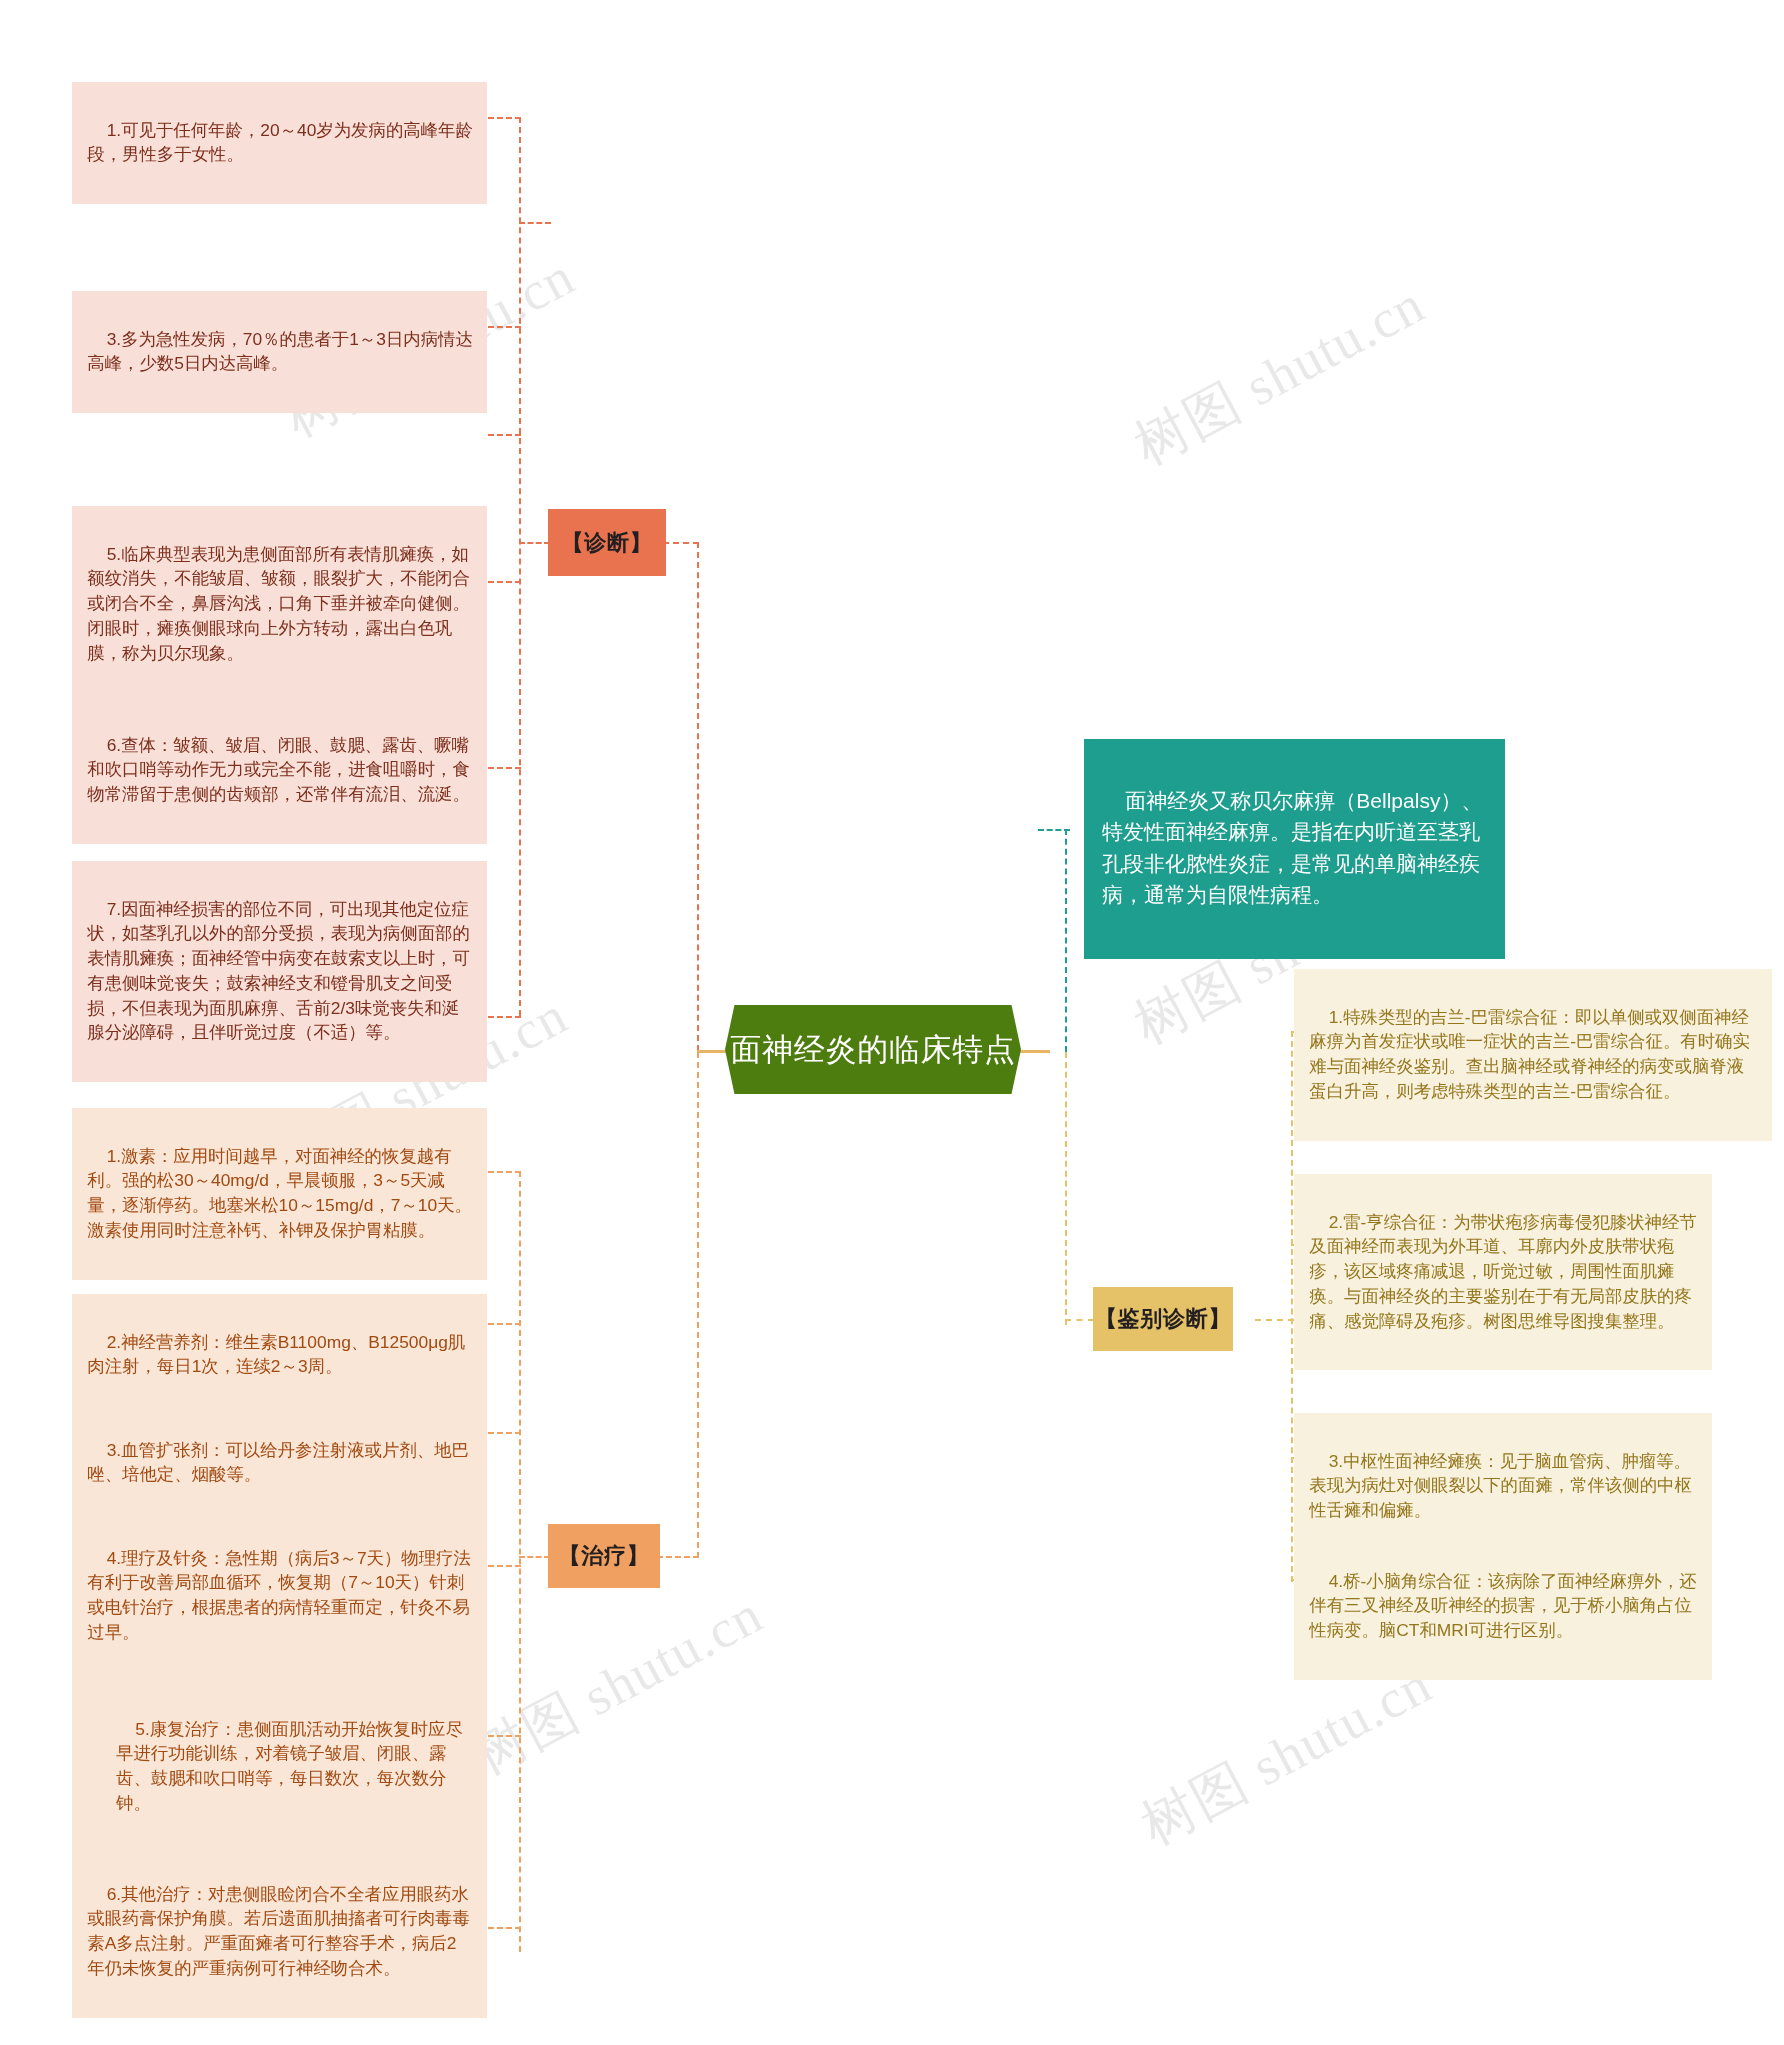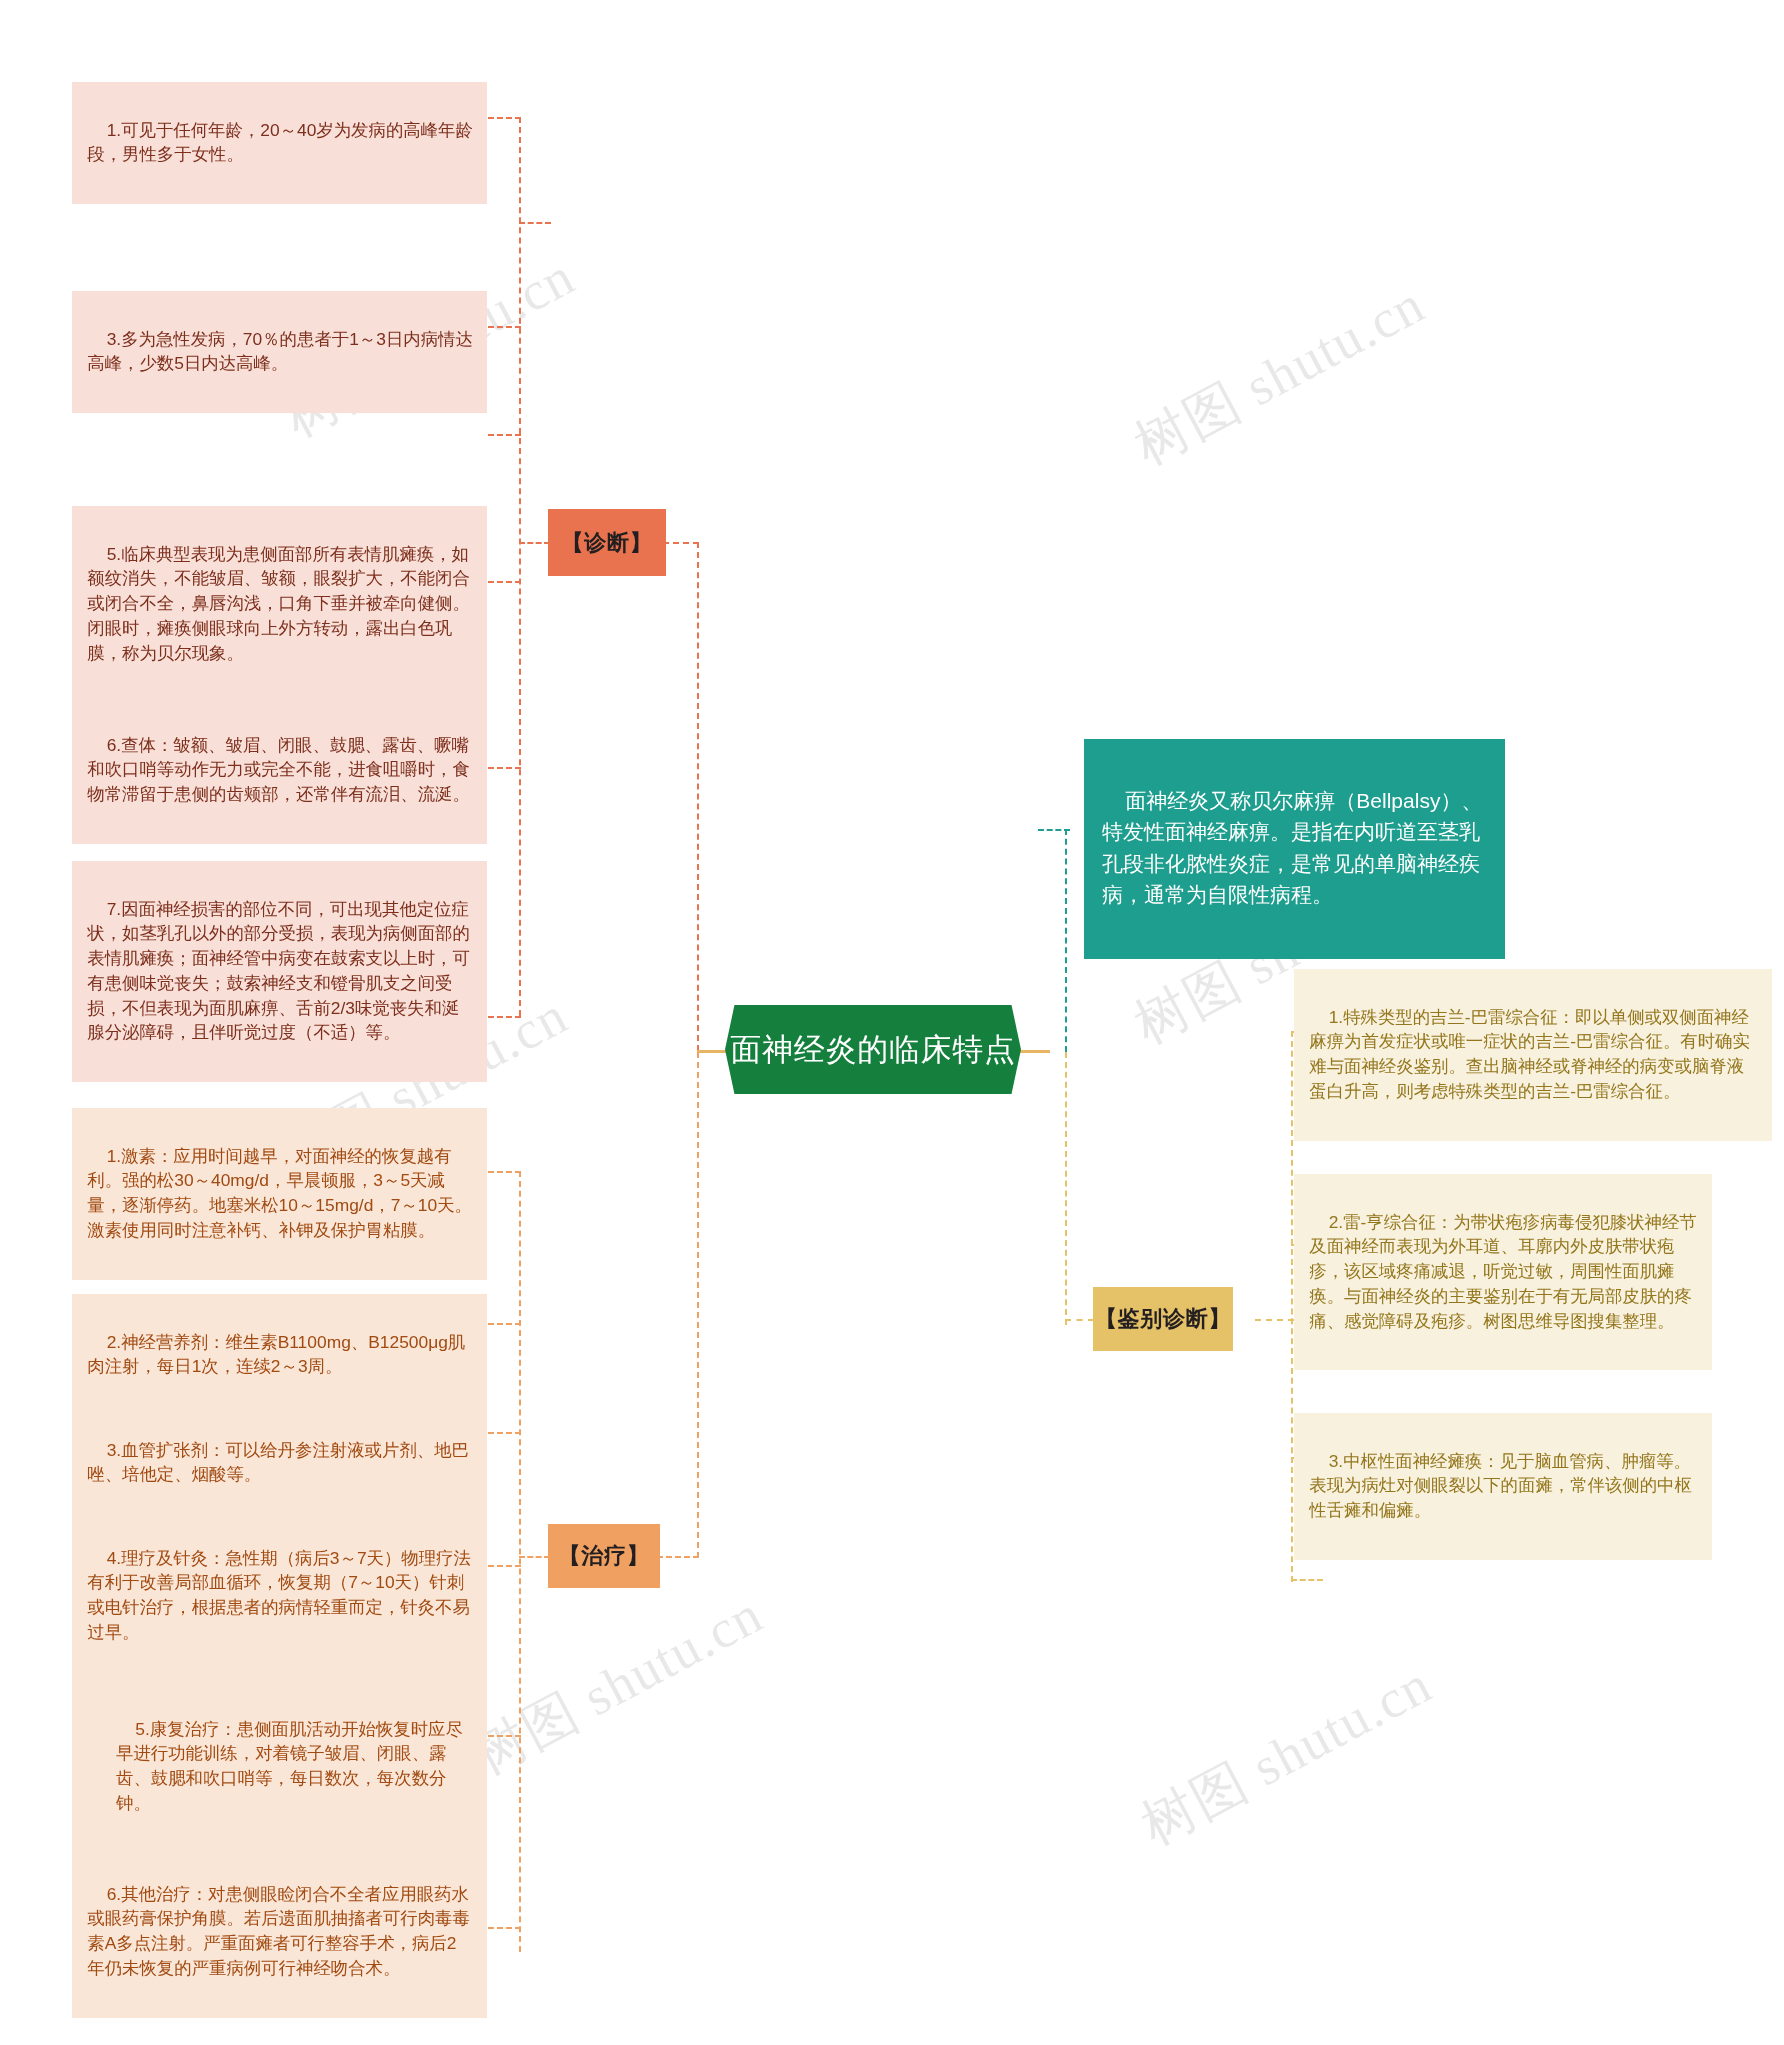--- a/index.html
+++ b/index.html
@@ -89,21 +89,21 @@
     font-size: 21px;
     line-height: 1.48;
   }
 
   
   .root {
     position: absolute;
     display: flex;
     align-items: center;
     justify-content: center;
-    background: #15803d;
+    background: #4d7c0f;
     color: #ffffff;
     font-size: 31px;
     letter-spacing: 0.7px;
     clip-path: polygon(3.2% 0%, 96.8% 0%, 100% 50%, 96.8% 100%, 3.2% 100%, 0% 50%);
   }
 </style>
 </head>
 <body>
 
 <div id="canvas">
@@ -226,15 +226,18 @@
   </div>
 
   <div class="node leaf-cream" style="left:1294px; top:1174px; width:418px;">
     <span>2.雷-亨综合征：为带状疱疹病毒侵犯膝状神经节及面神经而表现为外耳道、耳廓内外皮肤带状疱疹，该区域疼痛减退，听觉过敏，周围性面肌瘫痪。与面神经炎的主要鉴别在于有无局部皮肤的疼痛、感觉障碍及疱疹。树图思维导图搜集整理。</span>
   </div>
 
   <div class="node leaf-cream" style="left:1294px; top:1413px; width:418px;">
     <span>3.中枢性面神经瘫痪：见于脑血管病、肿瘤等。表现为病灶对侧眼裂以下的面瘫，常伴该侧的中枢性舌瘫和偏瘫。</span>
   </div>
 
+  <div class="node leaf-cream" style="left:1294px; top:1533px; width:418px;">
+    <span>4.桥-小脑角综合征：该病除了面神经麻痹外，还伴有三叉神经及听神经的损害，见于桥小脑角占位性病变。脑CT和MRI可进行区别。</span>
+  </div>
 
 </div>
 
 
 </body></html>

